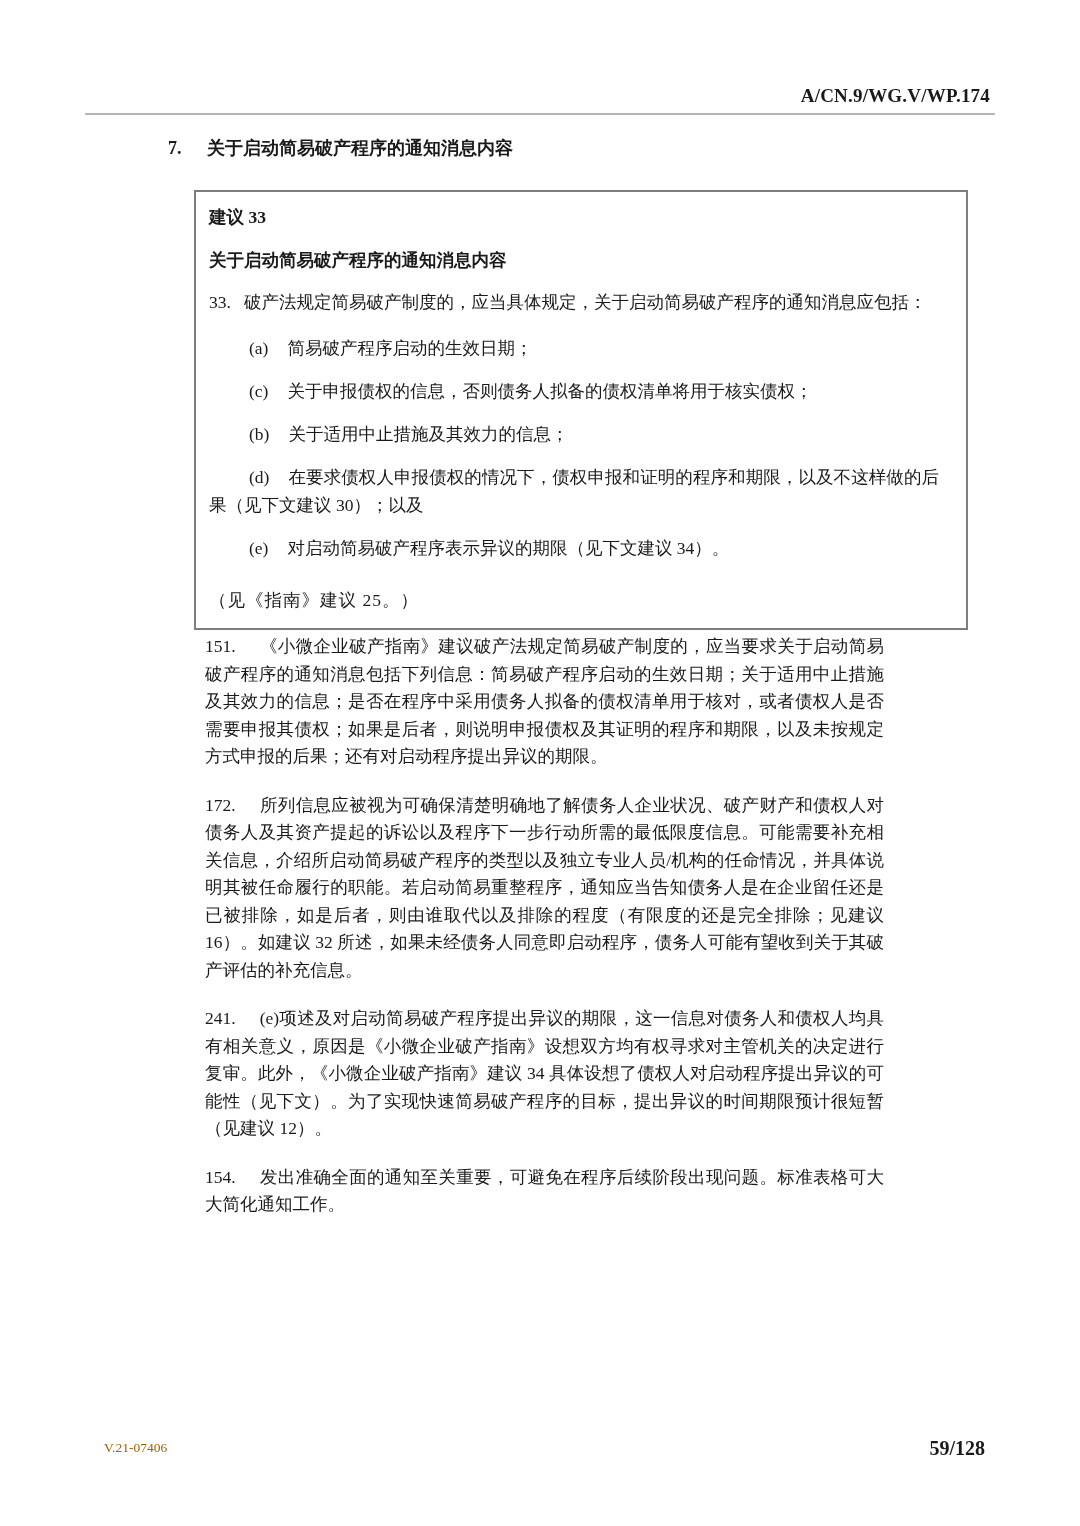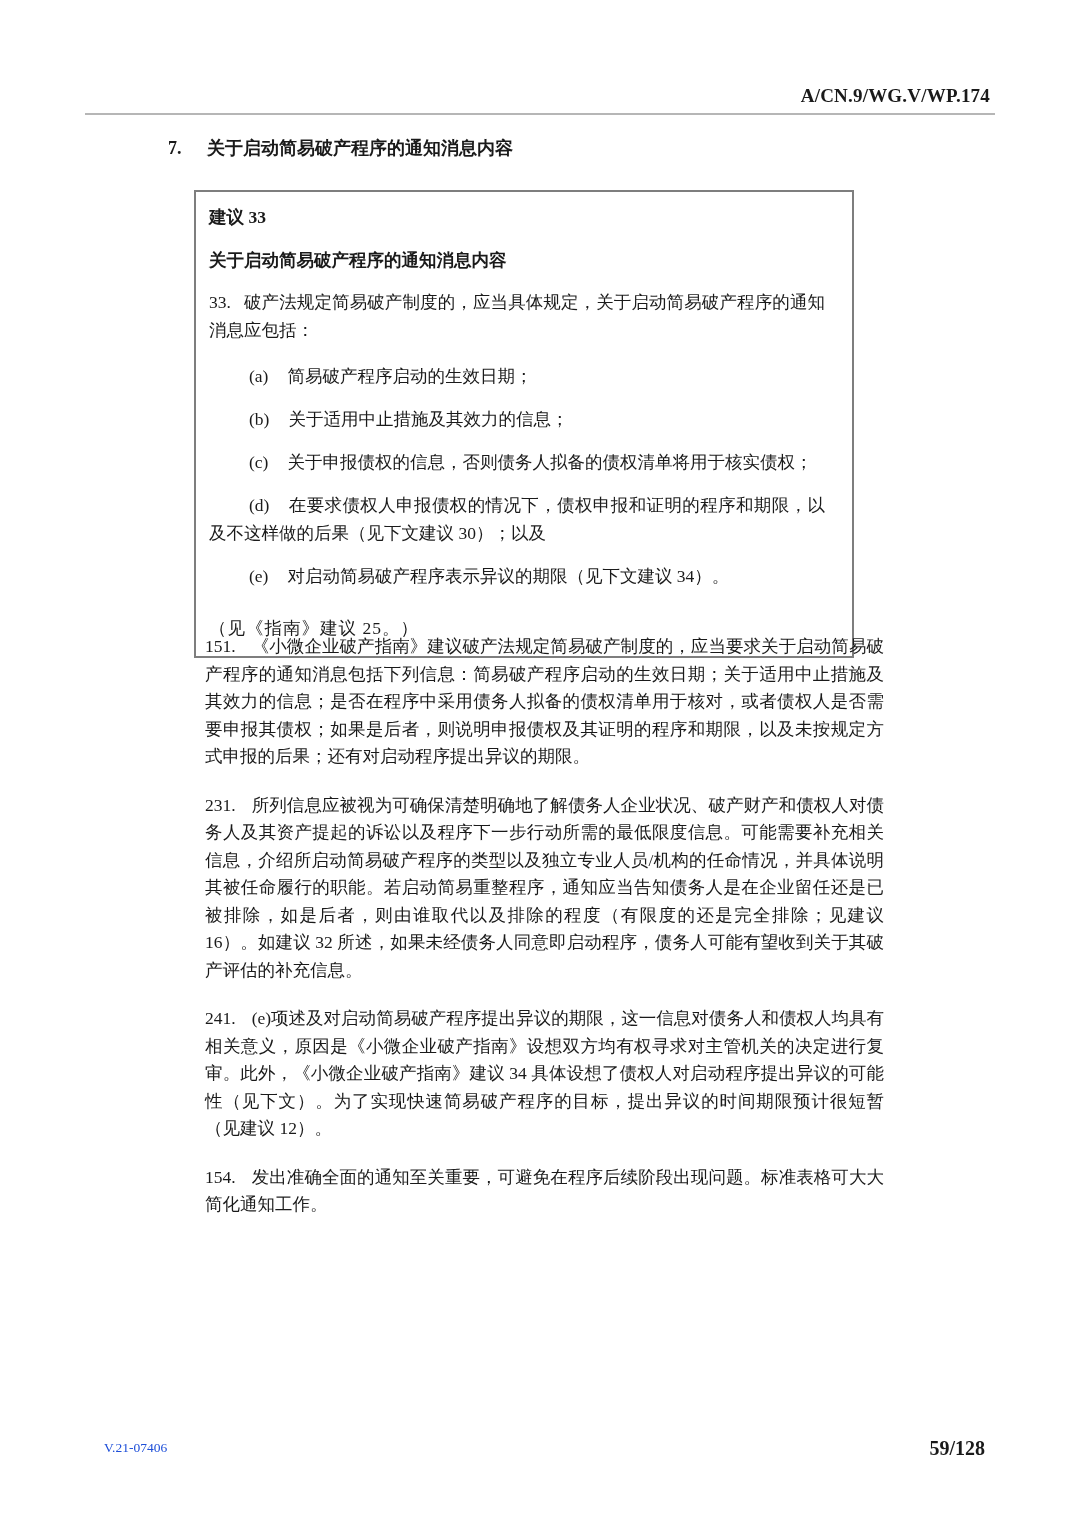--- a/index.html
+++ b/index.html
@@ -46,21 +46,21 @@
     font-weight: bold;
     line-height: 24px;
   }
   .section-heading .sec-num { width: 39px; }
 
   
   .rec-box {
     position: absolute;
     top: 190px;
     left: 194px;
-    width: 660px;
+    width: 774px;
     min-height: 427px;
     border: 2px solid #7e7e7e;
     padding: 11px 27px 14px 13px;
     background: #ffffff;
   }
   .rec-box p {
     font-size: 17.5px;
     line-height: 28px;
     text-align: justify;
     text-align-last: left;
@@ -92,29 +92,29 @@
     left: 205px;
     width: 679px;
   }
   .body-para {
     font-size: 17.5px;
     line-height: 27.5px;
     text-align: justify;
     text-align-last: left;
     margin-bottom: 21px;
   }
-  .body-para .para-num { margin-right: 16px; }
+  .body-para .para-num { margin-right: 24px; }
 
   
   .footer-doc-number {
     position: absolute;
     top: 1440px;
     left: 104px;
     font-size: 13.5px;
-    color: #1d4ed8;
+    color: #a16207;
   }
   .footer-page-number {
     position: absolute;
     top: 1437px;
     right: 95px;
     font-size: 20px;
     font-weight: bold;
   }
 </style>
 </head>
@@ -134,41 +134,41 @@
     <p class="rec-heading">建议 33</p>
     <p class="rec-subtitle">关于启动简易破产程序的通知消息内容</p>
     <p class="rec-intro">
       <span class="para-num">33.</span><span>破产法规定简易破产制度的，应当具体规定，关于启动简易破产程序的通知消息应包括：</span>
     </p>
 
     <p class="rec-item">
       <span class="item-label">(a)</span><span>简易破产程序启动的生效日期；</span>
     </p>
     <p class="rec-item">
-      <span class="item-label">(b)</span><span>关于适用中止措施及其效力的信息；</span>
+      <span class="item-label">(c)</span><span>关于申报债权的信息，否则债务人拟备的债权清单将用于核实债权；</span>
     </p>
     <p class="rec-item">
-      <span class="item-label">(c)</span><span>关于申报债权的信息，否则债务人拟备的债权清单将用于核实债权；</span>
+      <span class="item-label">(b)</span><span>关于适用中止措施及其效力的信息；</span>
     </p>
     <p class="rec-item">
       <span class="item-label">(d)</span><span>在要求债权人申报债权的情况下，债权申报和证明的程序和期限，以及不这样做的后果（见下文建议 30）；以及</span>
     </p>
     <p class="rec-item">
       <span class="item-label">(e)</span><span>对启动简易破产程序表示异议的期限（见下文建议 34）。</span>
     </p>
 
     <p class="rec-reference">（见《指南》建议 25。）</p>
   </div>
 
   <div class="main-paragraphs">
     <p class="body-para">
       <span class="para-num">151.</span><span>《小微企业破产指南》建议破产法规定简易破产制度的，应当要求关于启动简易破产程序的通知消息包括下列信息：简易破产程序启动的生效日期；关于适用中止措施及其效力的信息；是否在程序中采用债务人拟备的债权清单用于核对，或者债权人是否需要申报其债权；如果是后者，则说明申报债权及其证明的程序和期限，以及未按规定方式申报的后果；还有对启动程序提出异议的期限。</span>
     </p>
     <p class="body-para">
-      <span class="para-num">231.</span><span>所列信息应被视为可确保清楚明确地了解债务人企业状况、破产财产和债权人对债务人及其资产提起的诉讼以及程序下一步行动所需的最低限度信息。可能需要补充相关信息，介绍所启动简易破产程序的类型以及独立专业人员/机构的任命情况，并具体说明其被任命履行的职能。若启动简易重整程序，通知应当告知债务人是在企业留任还是已被排除，如是后者，则由谁取代以及排除的程度（有限度的还是完全排除；见建议 16）。如建议 32 所述，如果未经债务人同意即启动程序，债务人可能有望收到关于其破产评估的补充信息。</span>
+      <span class="para-num">172.</span><span>所列信息应被视为可确保清楚明确地了解债务人企业状况、破产财产和债权人对债务人及其资产提起的诉讼以及程序下一步行动所需的最低限度信息。可能需要补充相关信息，介绍所启动简易破产程序的类型以及独立专业人员/机构的任命情况，并具体说明其被任命履行的职能。若启动简易重整程序，通知应当告知债务人是在企业留任还是已被排除，如是后者，则由谁取代以及排除的程度（有限度的还是完全排除；见建议 16）。如建议 32 所述，如果未经债务人同意即启动程序，债务人可能有望收到关于其破产评估的补充信息。</span>
     </p>
     <p class="body-para">
       <span class="para-num">241.</span><span>(e)项述及对启动简易破产程序提出异议的期限，这一信息对债务人和债权人均具有相关意义，原因是《小微企业破产指南》设想双方均有权寻求对主管机关的决定进行复审。此外，《小微企业破产指南》建议 34 具体设想了债权人对启动程序提出异议的可能性（见下文）。为了实现快速简易破产程序的目标，提出异议的时间期限预计很短暂（见建议 12）。</span>
     </p>
     <p class="body-para">
       <span class="para-num">154.</span><span>发出准确全面的通知至关重要，可避免在程序后续阶段出现问题。标准表格可大大简化通知工作。</span>
     </p>
   </div>
 
   <div class="footer-doc-number">V.21-07406</div>

